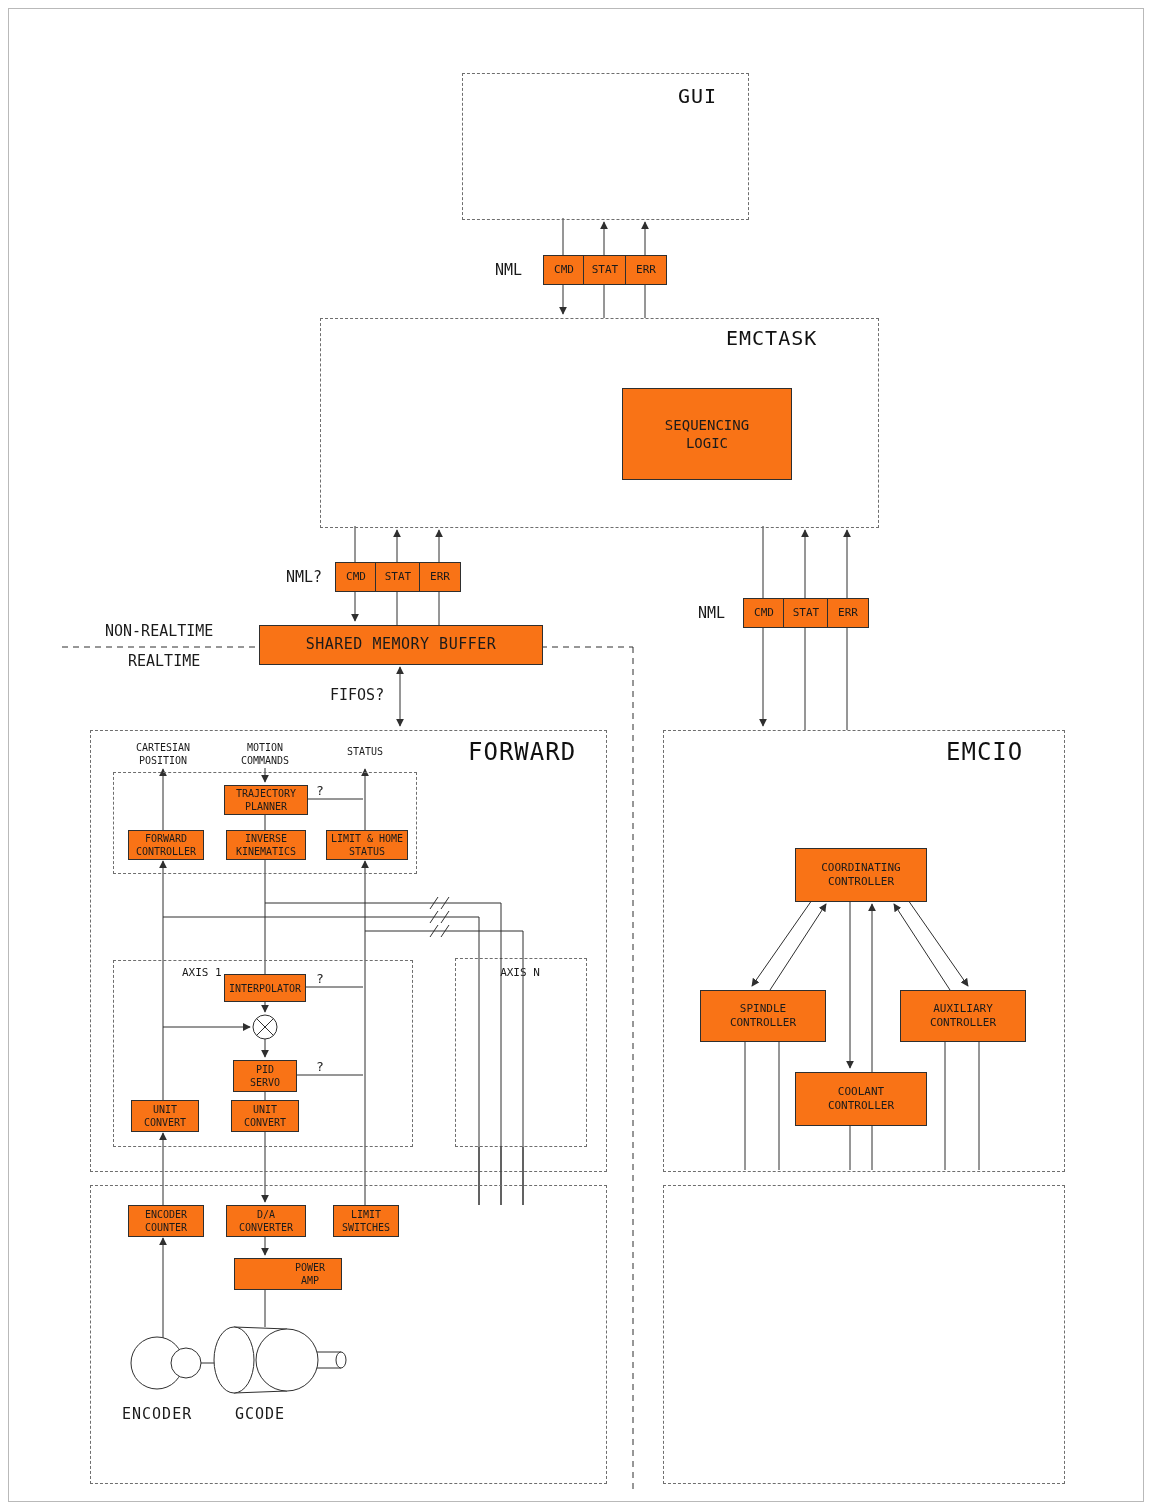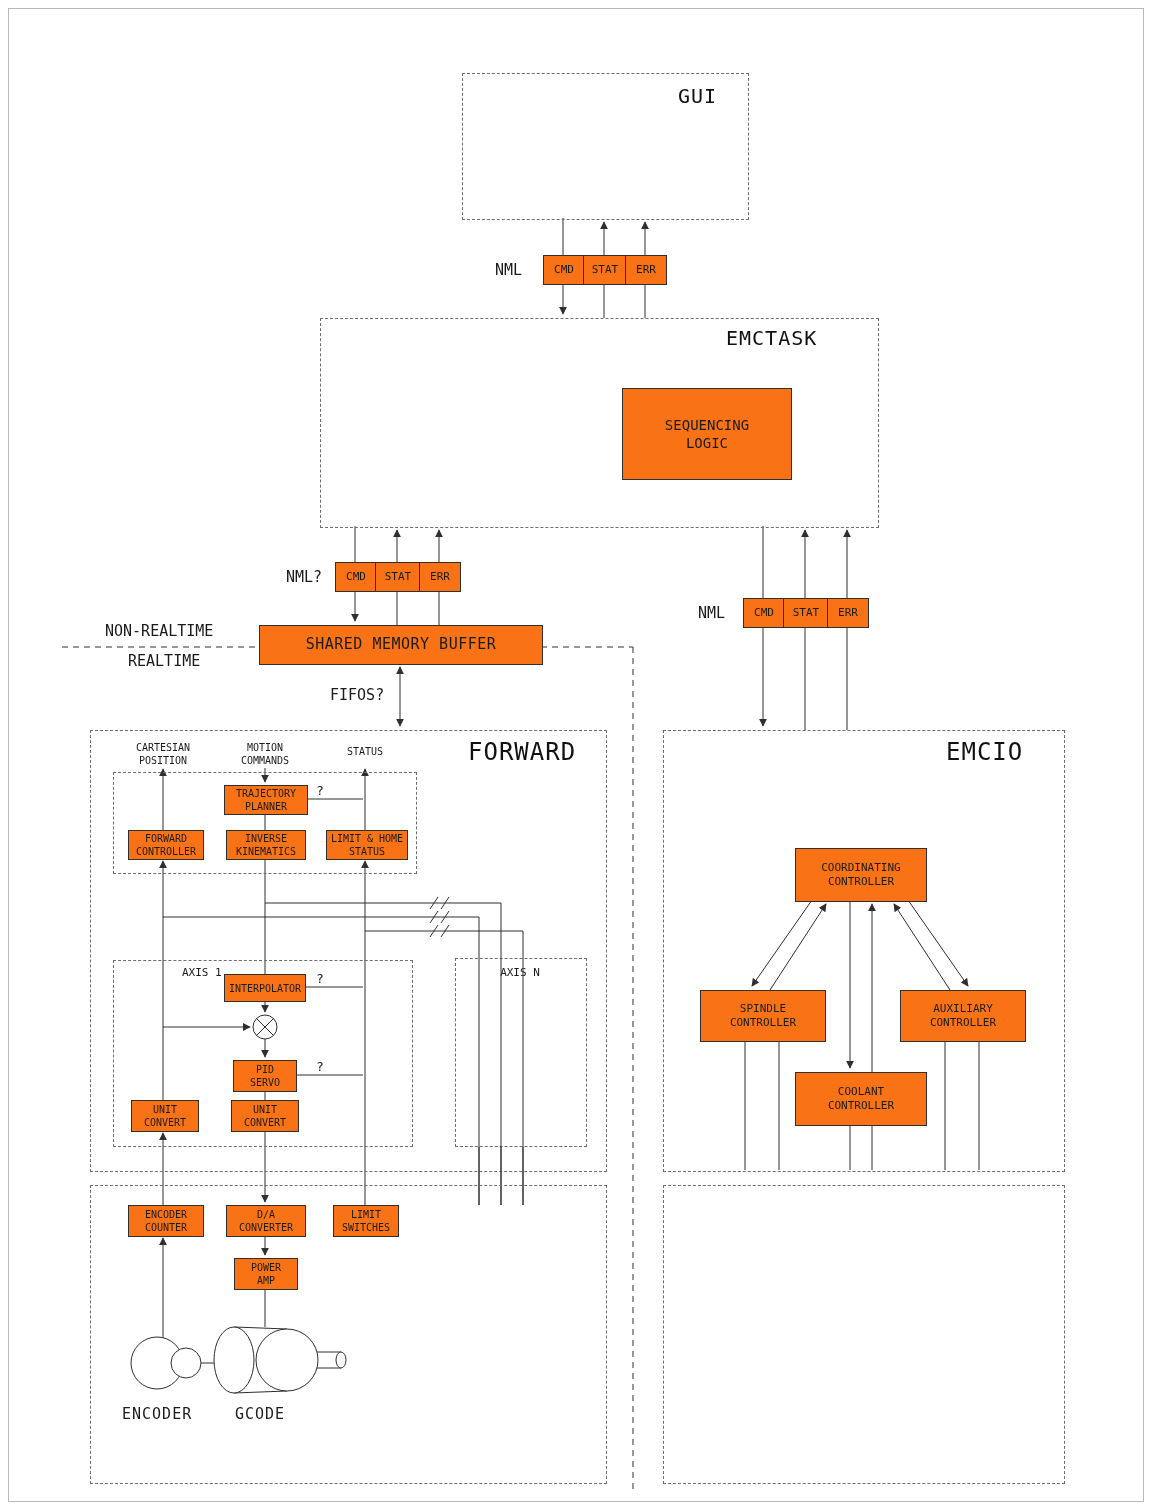--- a/index.html
+++ b/index.html
@@ -240,20 +240,20 @@
   <div class="abs solidbox procbox" style="left:795px;top:1072px;width:130px;height:52px;font-size:11px;">COOLANT
 CONTROLLER</div>
 
   <div class="abs dashedbox" style="left:90px;top:1185px;width:515px;height:297px;"></div>
   <div class="abs solidbox procbox" style="left:128px;top:1205px;width:74px;height:30px;">ENCODER
 COUNTER</div>
   <div class="abs solidbox procbox" style="left:226px;top:1205px;width:78px;height:30px;">D/A
 CONVERTER</div>
   <div class="abs solidbox procbox" style="left:333px;top:1205px;width:64px;height:30px;">LIMIT
 SWITCHES</div>
-  <div class="abs solidbox procbox" style="left:234px;top:1258px;width:62px;height:30px;">POWER
+  <div class="abs solidbox procbox" style="left:234px;top:1258px;width:62px;height:30px;padding-left:44px;">POWER
 AMP</div>
   <div class="abs hw-lbl" style="left:122px;top:1405px;">ENCODER</div>
   <div class="abs hw-lbl" style="left:235px;top:1405px;">GCODE</div>
 
   <div class="abs dashedbox" style="left:663px;top:1185px;width:400px;height:297px;"></div>
 
 </div>
 
 </body></html>

